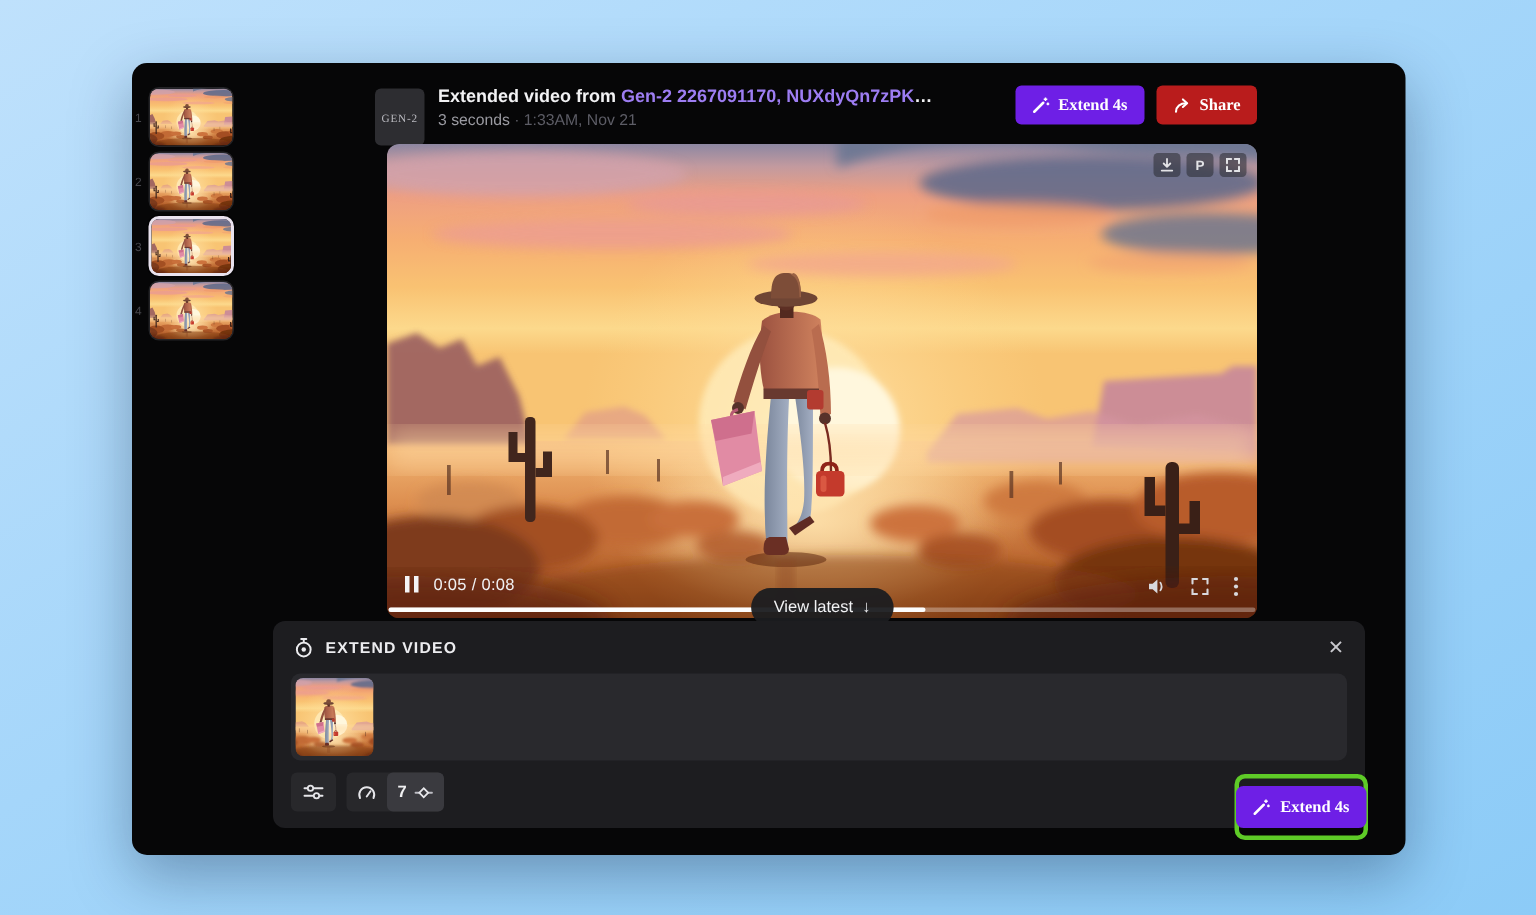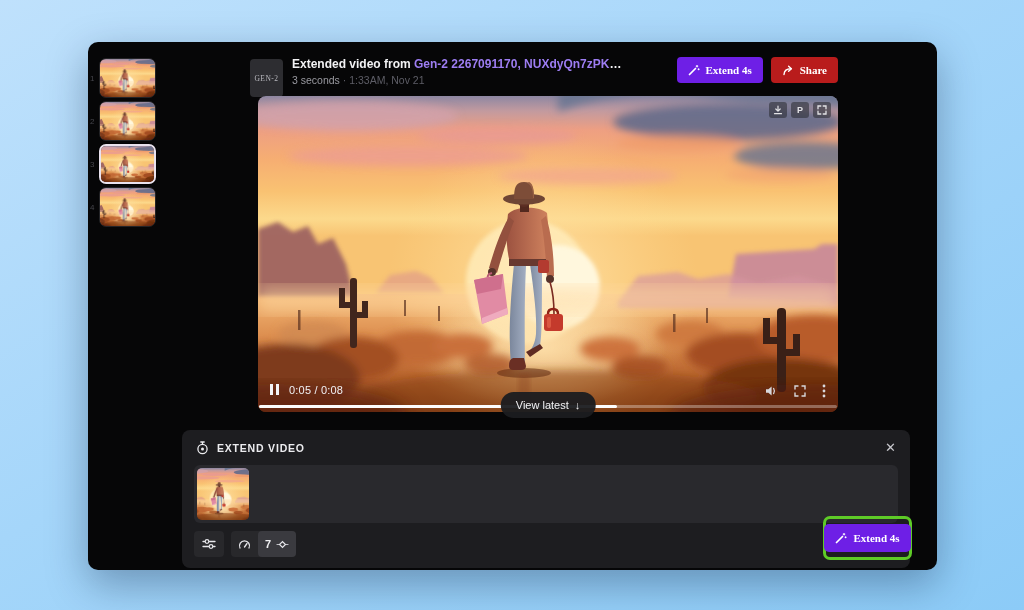--- a/index.html
+++ b/index.html
@@ -52,21 +52,21 @@
   .pc-right svg { cursor:pointer; }
   .progress { position:absolute; left:1px; right:1px; bottom:4px; height:3px;
     background:rgba(255,255,255,.32); border-radius:2px; cursor:pointer; }
   .progress .fill { height:100%; background:#fdfdfd; border-radius:2px; }
   .view-latest { position:absolute; left:50%; transform:translateX(-50%); bottom:-6px;
     background:rgba(27,28,32,.95); border:none; border-radius:15px; padding:7px 15px;
     color:#f2f2f4; font-size:11px; font-weight:normal; display:flex; gap:6px; align-items:center;
     cursor:pointer; font-family:"Liberation Sans",sans-serif; }
 
   
-  .panel { position:absolute; left:94px; top:388px; width:728px; height:138px;
+  .panel { position:absolute; left:94px; top:372px; width:728px; height:138px;
     background:#1d1d20; border-radius:8px; }
   .panel-head { height:35px; display:flex; align-items:center; gap:8px; padding:0 14px; }
   .panel-title { font-size:10.5px; font-weight:bold; letter-spacing:.8px; color:#ececef; }
   .close-x { margin-left:auto; color:#c9c9ce; font-size:13px; cursor:pointer; line-height:1; }
   .clip-row { margin:0 12px; height:58px; background:#29292d; border-radius:6px;
     display:flex; align-items:center; gap:14px; overflow:hidden; }
   .clip-thumb { width:52px; height:52px; margin-left:3px; border-radius:5px; overflow:hidden; flex:none; }
   .clip-name { font-size:12px; color:#ececef; }
   .clip-dur { margin-top:4px; font-size:11px; color:#77777e; }
   .panel-toolbar { position:absolute; left:12px; bottom:11px; display:flex; gap:7px; align-items:center; }

